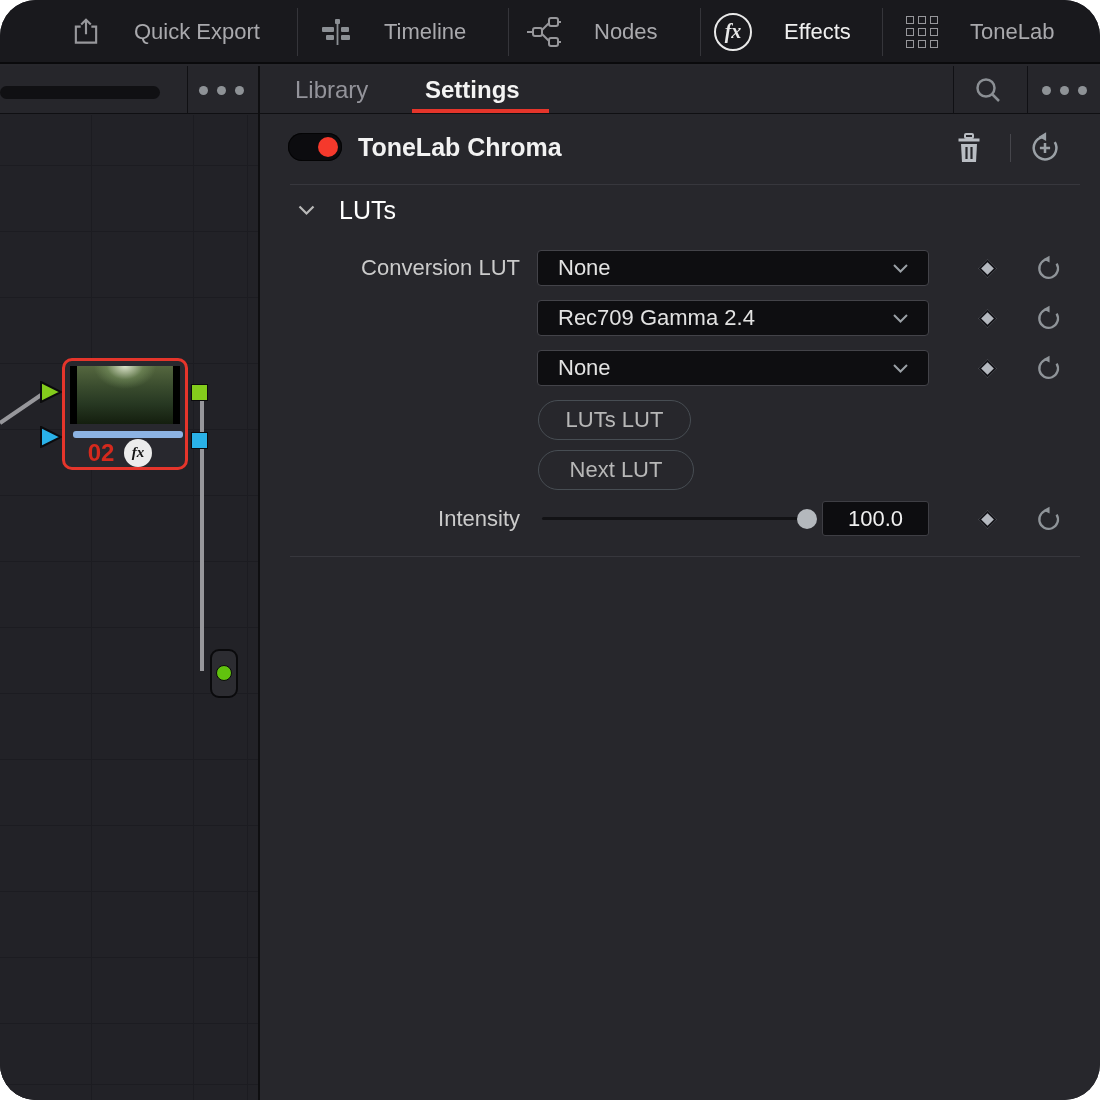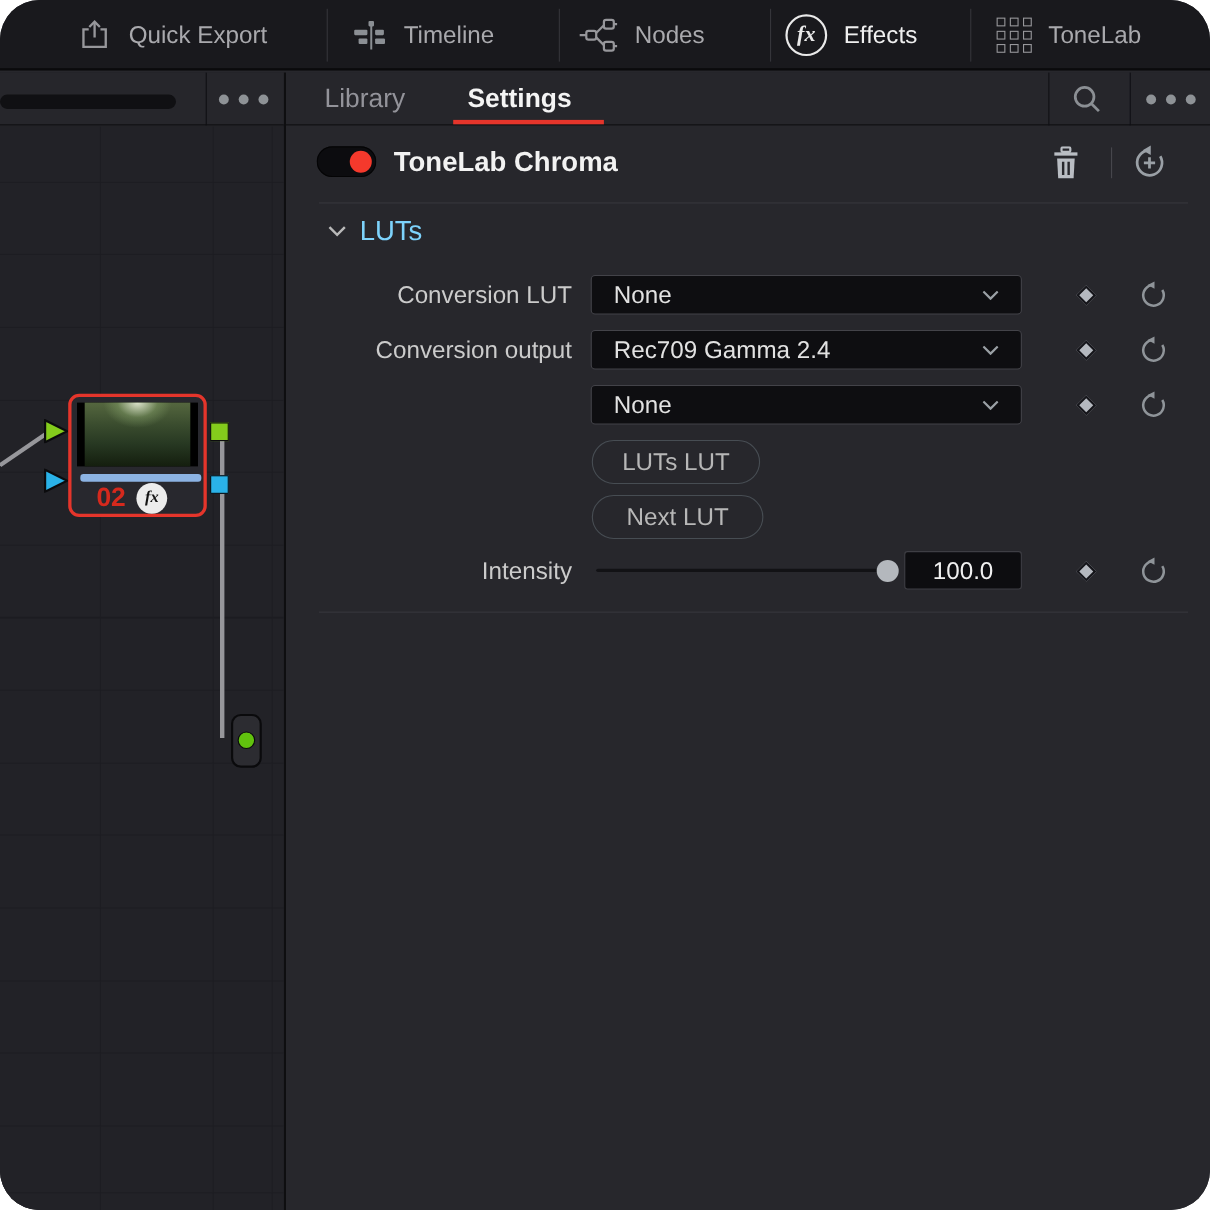--- a/index.html
+++ b/index.html
@@ -2,21 +2,21 @@
 <html><head>
 <meta charset="utf-8">
 <style>
   html,body{margin:0;padding:0;background:#ffffff;}
   *{box-sizing:border-box;}
   body{font-family:"Liberation Sans","DejaVu Sans",sans-serif;}
   .app{position:relative;width:1100px;height:1100px;background:#27272c;border-radius:36px;overflow:hidden;}
 
   
   .topbar{position:absolute;left:0;top:0;width:1100px;height:64px;background:#19191d;border-bottom:2px solid #0a0a0c;}
-  .tb-item{position:absolute;top:0;height:64px;display:flex;align-items:center;gap:15px;color:#a9a9ad;font-size:22px;cursor:default;}
+  .tb-item{position:absolute;top:0;height:64px;display:flex;align-items:center;gap:32px;color:#a9a9ad;font-size:22px;cursor:default;}
   .tb-item.active{color:#efefef;}
   .tb-item svg{display:block;}
   .tb-divider{position:absolute;top:8px;width:1px;height:48px;background:#35353a;}
   .fx-circle{width:38px;height:38px;border:2.5px solid #e9e9e9;border-radius:50%;display:flex;align-items:center;justify-content:center;}
   .fx-glyph{font-family:"Liberation Serif","DejaVu Serif",serif;font-style:italic;font-weight:700;font-size:20px;color:#e9e9e9;line-height:1;padding-bottom:2px;}
   .grid-icon{display:grid;grid-template-columns:repeat(3,8px);grid-template-rows:repeat(3,8px);gap:4px;}
   .grid-icon i{border:1.5px solid #97979b;}
 
   
   .node-panel{position:absolute;left:0;top:66px;width:260px;height:1034px;background:#222227;border-right:2px solid #0e0e10;}
@@ -71,21 +71,21 @@
   .effect-title{position:absolute;left:98px;top:18px;height:28px;display:flex;align-items:center;font-size:25px;font-weight:700;color:#f2f2f2;}
   .icon-btn{position:absolute;display:flex;align-items:center;justify-content:center;}
   .trash-btn{left:694px;top:17px;width:30px;height:32px;}
   .hd-divider{position:absolute;left:750px;top:19px;width:1px;height:28px;background:#46464c;}
   .history-btn{left:768px;top:16px;width:34px;height:34px;}
 
   .h-divider{position:absolute;left:30px;width:790px;height:1px;background:#37373d;}
   .div-top{top:69px;}
   .div-bottom{top:441px;}
 
-  .section-header{position:absolute;left:38px;top:80px;height:30px;display:flex;align-items:center;gap:12px;color:#7dd3fc;font-size:25px;cursor:default;}
+  .section-header{position:absolute;left:38px;top:80px;height:30px;display:flex;align-items:center;gap:24px;color:#ffffff;font-size:25px;cursor:default;}
 
   .row-label{position:absolute;left:0;width:260px;height:36px;line-height:36px;text-align:right;color:#cbcbcb;font-size:22px;}
   .dropdown{position:absolute;left:277px;width:392px;height:36px;background:#0e0e11;border:1px solid #434349;border-radius:4px;display:flex;align-items:center;color:#e2e2e2;font-size:22px;padding-left:20px;cursor:default;}
   .dd-chevron{position:absolute;right:20px;top:13px;}
   .r1{top:135px;} .r2{top:185px;} .r3{top:235px;}
 
   .diamond{position:absolute;left:721px;width:13px;height:13px;background:#b4b8bf;border:2px solid #15151a;transform:rotate(45deg);}
   .d1{top:147px;} .d2{top:197px;} .d3{top:247px;} .d4{top:398px;}
   .reset-btn{position:absolute;left:774px;width:28px;height:28px;display:flex;align-items:center;justify-content:center;}
   .rs1{top:139px;} .rs2{top:189px;} .rs3{top:239px;} .rs4{top:390px;}
@@ -294,21 +294,20 @@
         </svg>
       </div>
       <span class="diamond d1"></span>
       <span class="reset-btn rs1">
         <svg width="27" height="27" viewBox="0 0 26 26" fill="none" stroke="#8f9499" stroke-width="2.2">
           <path d="M13 4 A 9 9 0 1 0 20.8 8.3"></path>
           <path d="M14 0.8 L8 4 L14 7.2" fill="#8f9499" stroke="none"></path>
         </svg>
       </span>
 
-      <div class="row-label r2">Conversion output</div>
       <div class="dropdown r2">
         <span>Rec709 Gamma 2.4</span>
         <svg class="dd-chevron" width="15" height="9" viewBox="0 0 15 9" fill="none" stroke="#9aa0a5" stroke-width="2">
           <path d="M1 1 L7.5 7.5 L14 1"></path>
         </svg>
       </div>
       <span class="diamond d2"></span>
       <span class="reset-btn rs2">
         <svg width="27" height="27" viewBox="0 0 26 26" fill="none" stroke="#8f9499" stroke-width="2.2">
           <path d="M13 4 A 9 9 0 1 0 20.8 8.3"></path>

